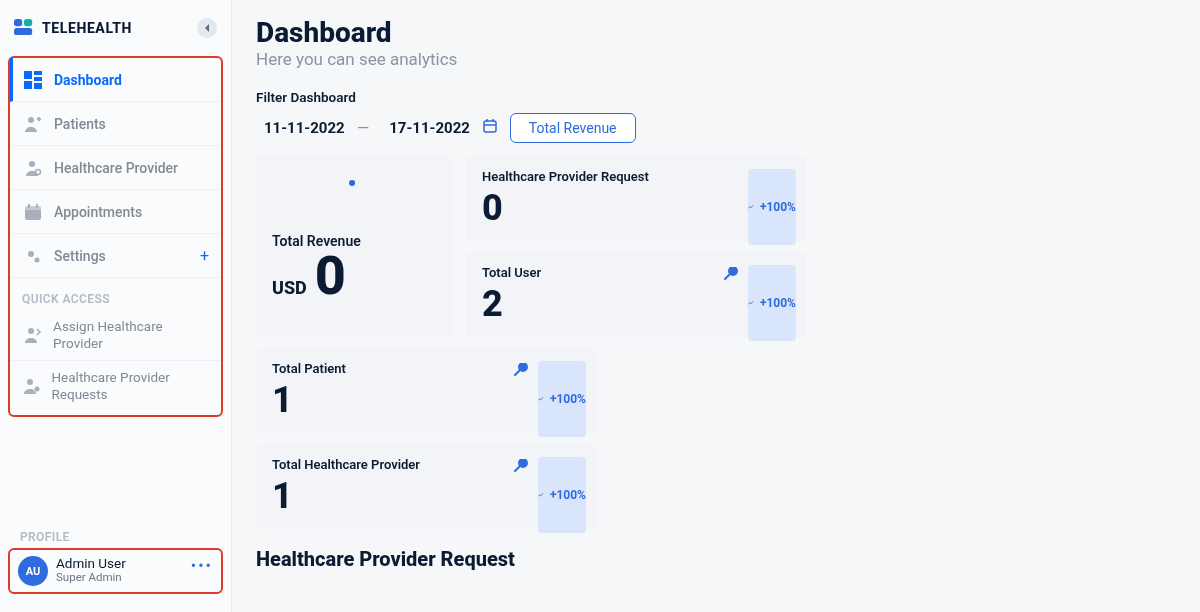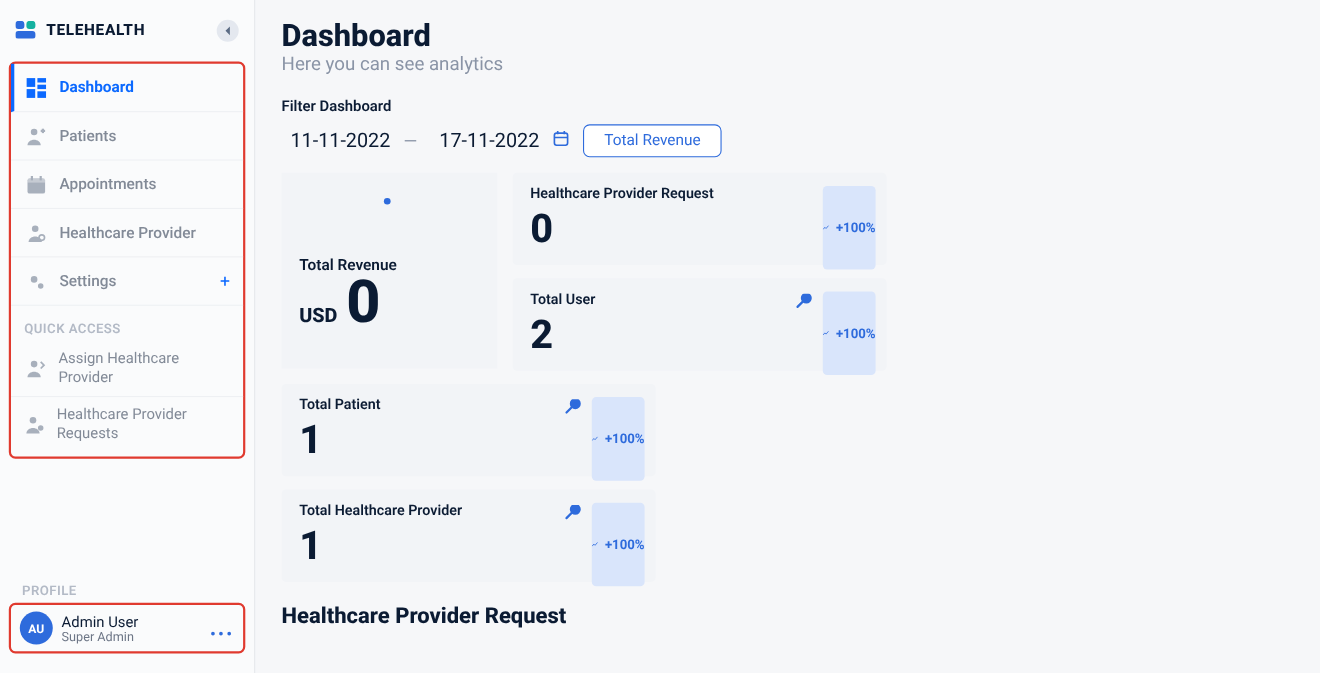--- a/index.html
+++ b/index.html
@@ -23,33 +23,33 @@
     .nav-plus { margin-left:auto; color:#0b69ff; font-size:16px; }
     .quick-hdr { padding:14px 12px 4px; font-size:12px; letter-spacing:0.4px; color:#b3bac6; font-weight:600; }
     .quick-item { display:flex; align-items:center; gap:10px; min-height:44px; padding:8px 12px; border-bottom:0.8px solid #eef0f3; cursor:pointer; }
     .quick-item:last-child { border-bottom:none; }
     .quick-item .icon { width:22px; display:flex; justify-content:center; }
     .quick-item .icon svg { fill:#a8b0bc; }
     .quick-label { font-size:13.5px; color:#828a97; font-weight:400; line-height:1.25; }
     .spacer { flex:1; }
     .profile-section { padding:6px 8px 10px; }
     .profile-hdr { padding:4px 12px 4px; font-size:12px; letter-spacing:0.4px; color:#b3bac6; font-weight:600; }
-    .profile-card { border:2px solid #e03a2f; border-radius:6px; padding:6px 8px; display:flex; align-items:flex-end; gap:8px; }
+    .profile-card { border:2px solid #e03a2f; border-radius:6px; padding:6px 8px; display:flex; align-items:flex-start; gap:8px; }
     .avatar { width:30px; height:30px; border-radius:50%; background:#2e6bdc; color:#fff; font-size:11px; font-weight:700; display:flex; align-items:center; justify-content:center; }
     .p-text { line-height:1.1; }
     .p-name { font-size:13.5px; font-weight:400; color:#0b1b33; }
     .p-role { font-size:11.5px; color:#6d7686; }
     .p-more { margin-left:auto; color:#2e6bdc; font-size:16px; letter-spacing:2px; cursor:pointer; }
     
     .main { flex:1; padding:16px 24px 0; overflow:hidden; }
     .page-title { font-size:28px; font-weight:800; color:#0b1b33; }
     .page-sub { font-size:17px; color:#8a94a6; margin-bottom:20px; }
     .filter-label { font-size:13.5px; font-weight:600; margin-bottom:8px; }
     .filter-row { display:flex; align-items:center; gap:12px; }
-    .date-val { font-size:18px; color:#0b1b33; padding-left:8px; }
+    .date-val { font-size:15px; color:#0b1b33; padding-left:8px;font-weight:bold; }
     .date-sep { color:#8a94a6; }
     .cal-icon svg { fill:none; stroke:#2e6bdc; stroke-width:1.5; }
     .revenue-btn { border:1.5px solid #2e6bdc; background:#fff; color:#2e6bdc; font-size:14px; padding:6px 18px; border-radius:6px; cursor:pointer; }
     .cards-grid { display:grid; grid-template-columns:196px 340px; grid-auto-rows:auto; gap:12px 14px; margin-top:14px; }
     .card { background:#f2f4f7; border-radius:4px; padding:12px 16px 14px; position:relative; min-height:84px; }
     .card-title { font-size:13px; font-weight:600; color:#0b1b33; margin-bottom:6px; }
     .card-val { font-size:36px; font-weight:800; color:#0b1b33; line-height:1; }
     .stat-badge { position:absolute; right:10px; top:12px; width:48px; height:76px; background:#d9e5fb; border-radius:4px; display:flex; flex-direction:row; align-items:center; justify-content:center; gap:6px; }
     .stat-badge svg { stroke:#2e6bdc; fill:none; stroke-width:2; }
     .stat-pct { font-size:12px; font-weight:700; color:#2e6bdc; }
@@ -106,37 +106,37 @@
             <path d="M1 17c0-3 3-5 6-5s6 2 6 5H1z"></path>
             <rect x="13" y="3" width="4" height="2"></rect>
             <rect x="14" y="2" width="2" height="4"></rect>
           </svg>
         </span>
       <span class="nav-label">Patients</span>
     </div>
     <div class="nav-item">
       <span class="icon">
           <svg width="18" height="18" viewBox="0 0 18 18">
+            <circle cx="8" cy="5" r="3"></circle>
+            <path d="M2 17c0-3 3-5 6-5s6 2 6 5H2z"></path>
+            <circle cx="14" cy="13" r="2.5" fill="none" stroke="#a8b0bc" stroke-width="1.5"></circle>
+          </svg>
+        </span>
+      <span class="nav-label">Healthcare Provider</span>
+    </div>
+    <div class="nav-item">
+      <span class="icon">
+          <svg width="18" height="18" viewBox="0 0 18 18">
             <rect x="1" y="3" width="16" height="14" rx="2"></rect>
             <rect x="1" y="3" width="16" height="4" fill="#fff" opacity="0.35"></rect>
             <rect x="4" y="1" width="2" height="4"></rect>
             <rect x="12" y="1" width="2" height="4"></rect>
           </svg>
         </span>
       <span class="nav-label">Appointments</span>
-    </div>
-    <div class="nav-item">
-      <span class="icon">
-          <svg width="18" height="18" viewBox="0 0 18 18">
-            <circle cx="8" cy="5" r="3"></circle>
-            <path d="M2 17c0-3 3-5 6-5s6 2 6 5H2z"></path>
-            <circle cx="14" cy="13" r="2.5" fill="none" stroke="#a8b0bc" stroke-width="1.5"></circle>
-          </svg>
-        </span>
-      <span class="nav-label">Healthcare Provider</span>
     </div>
     <div class="nav-item">
       <span class="icon">
           <svg width="18" height="18" viewBox="0 0 18 18">
             <circle cx="7" cy="7" r="3"></circle>
             <circle cx="13" cy="13" r="2.5"></circle>
           </svg>
         </span>
       <span class="nav-label">Settings</span>
       <span class="nav-plus">+</span>

